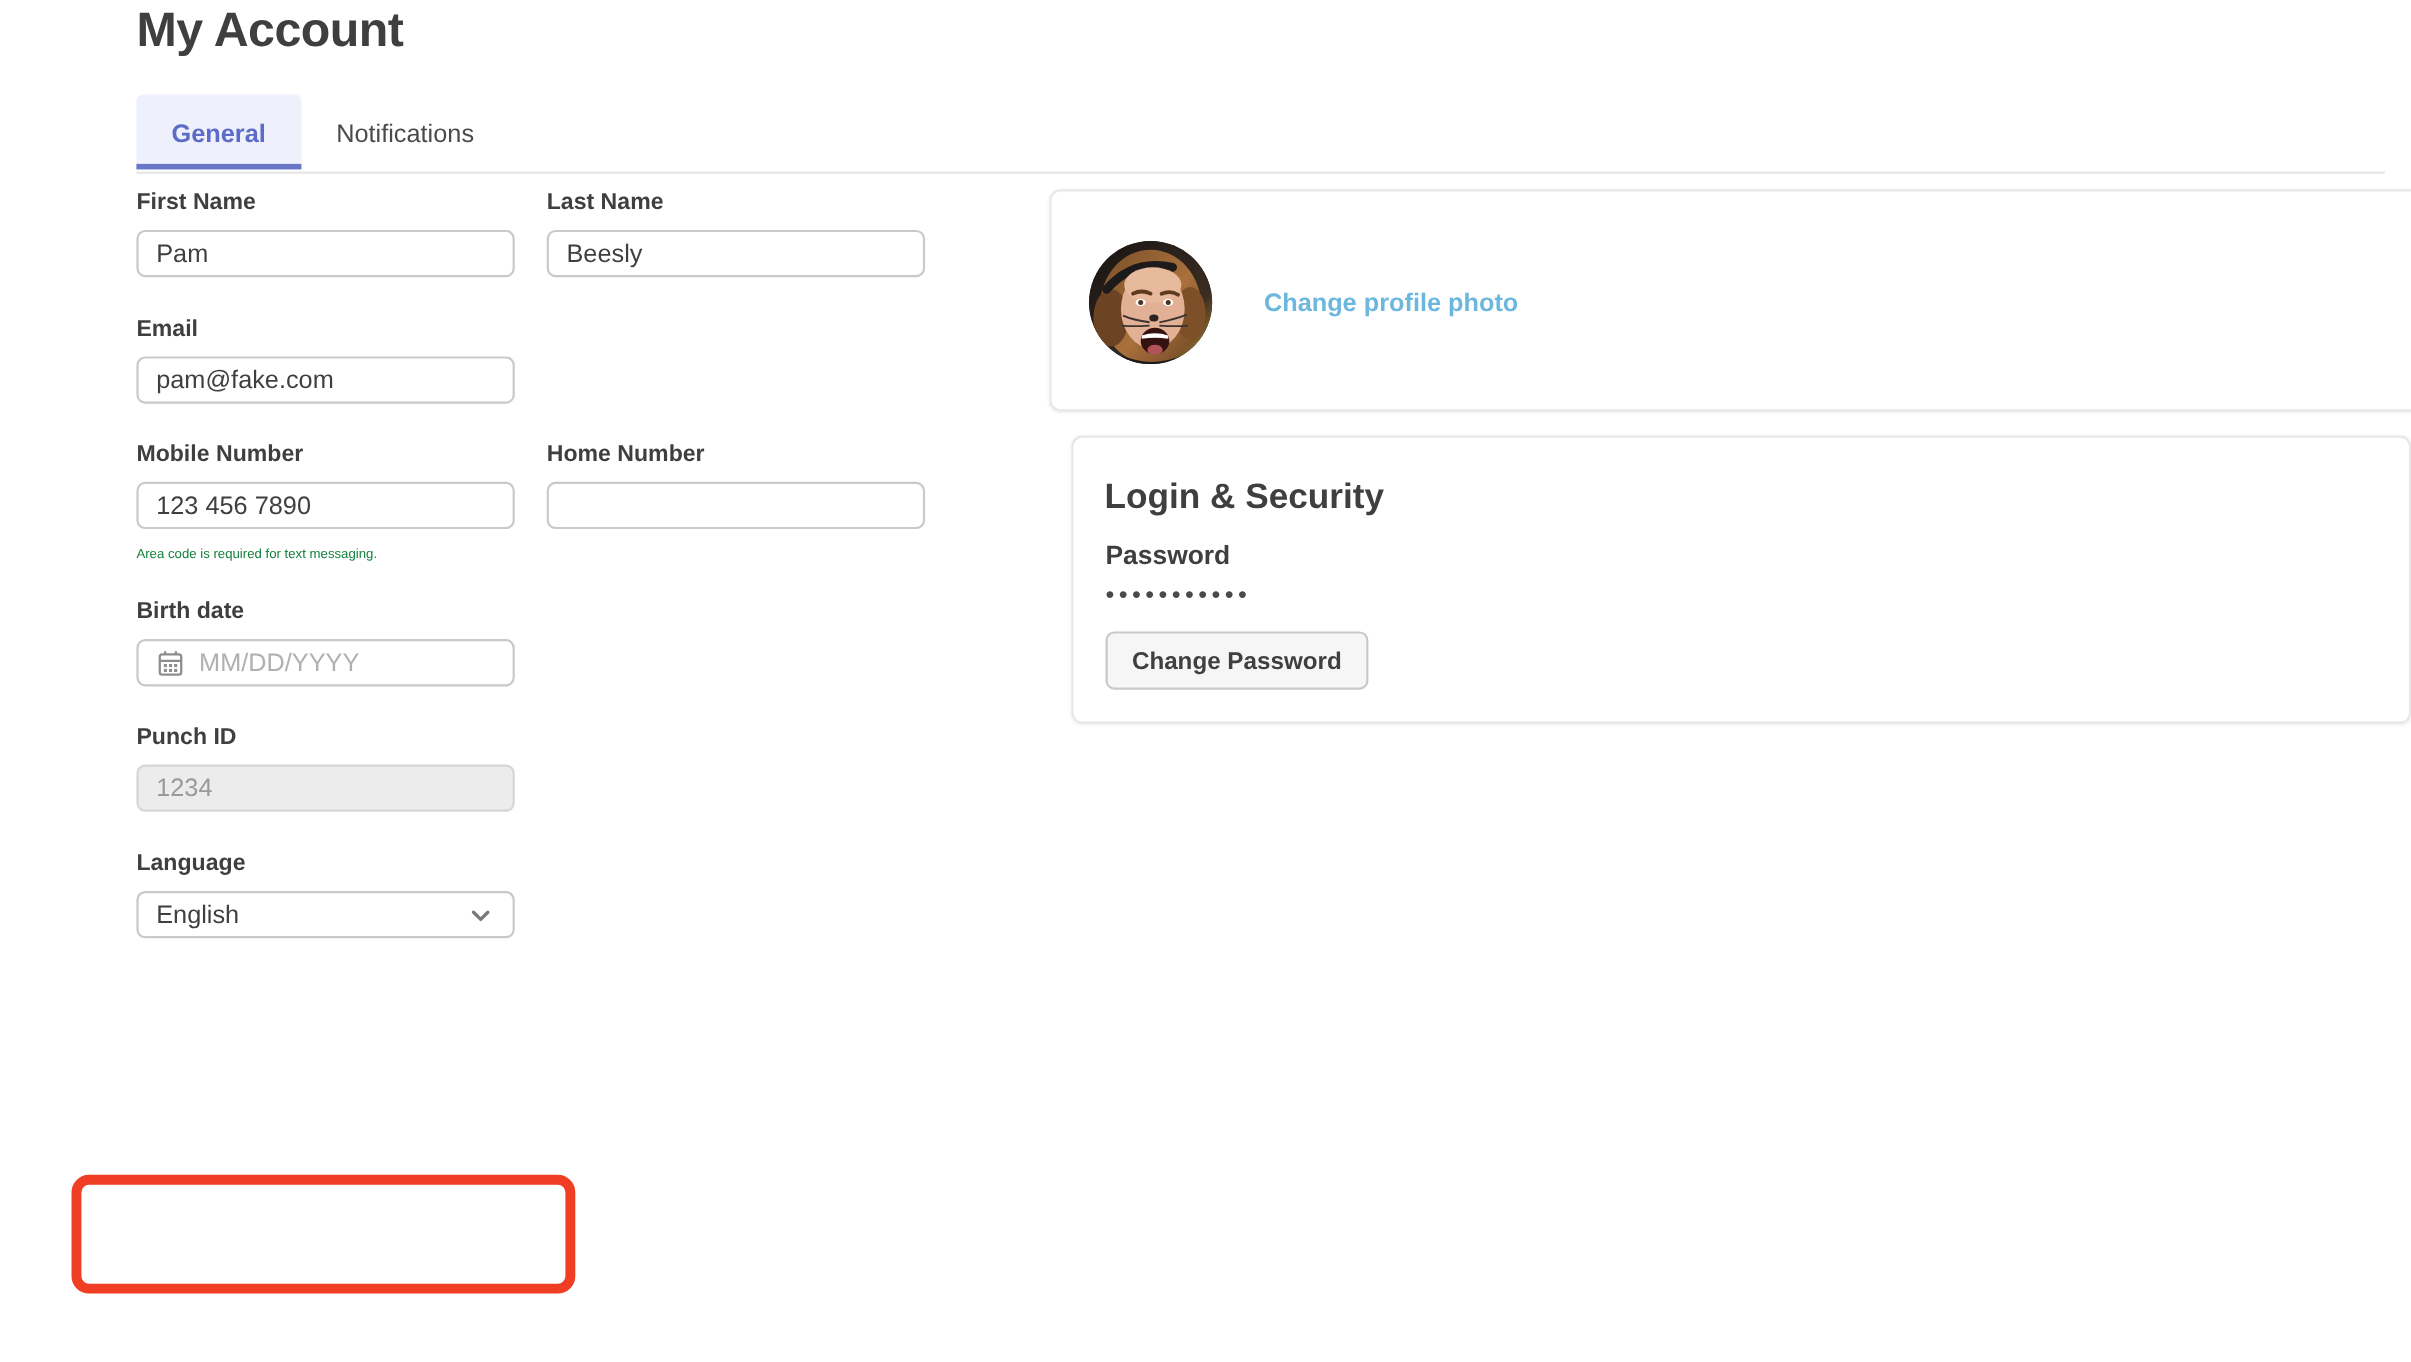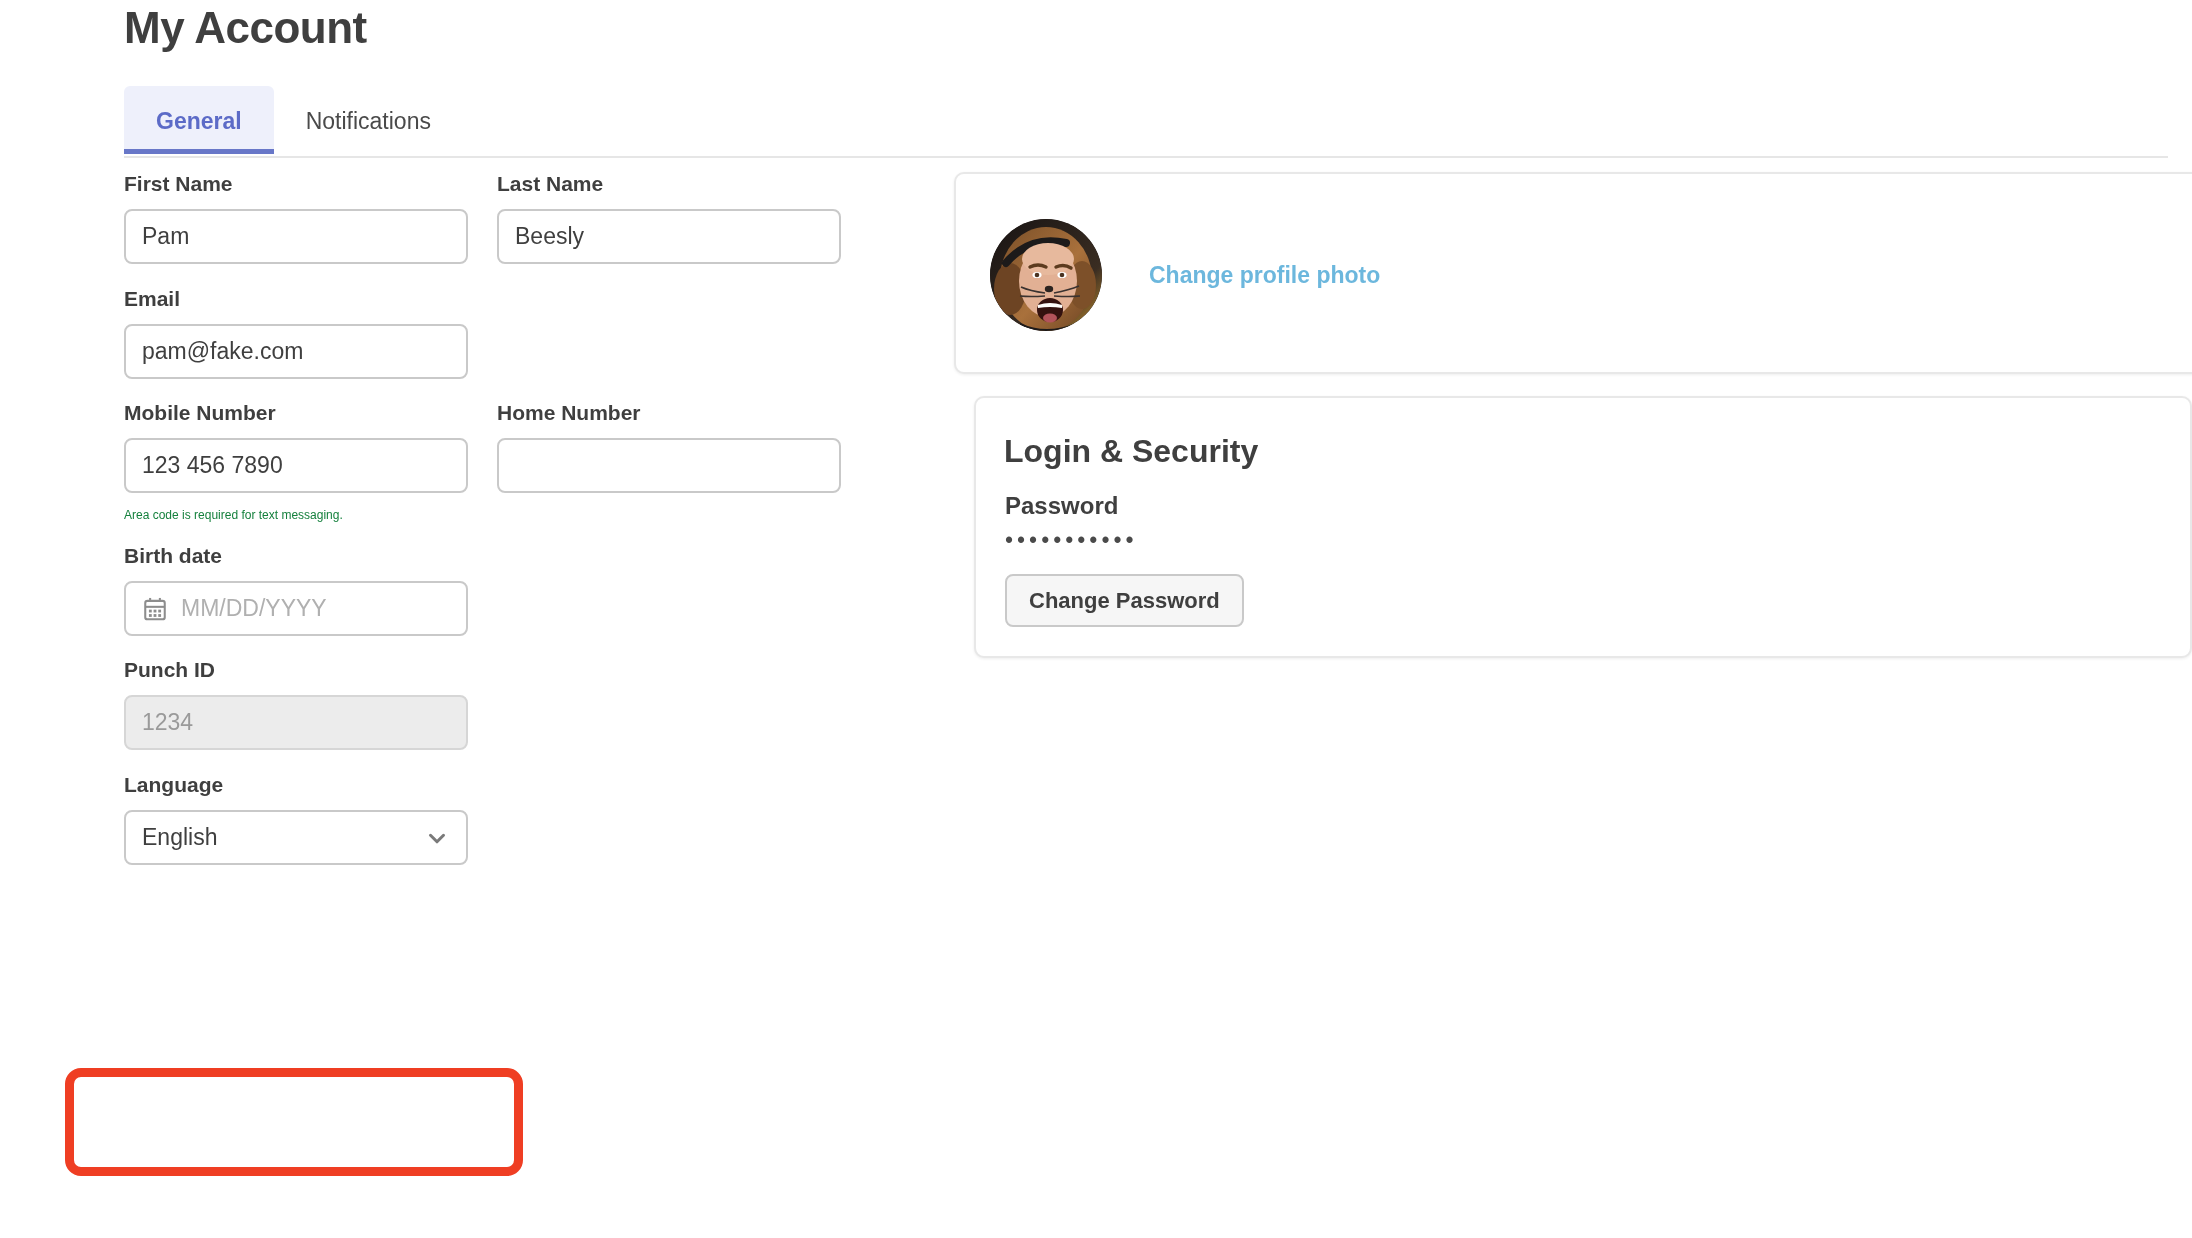--- a/index.html
+++ b/index.html
@@ -71,21 +71,21 @@
     font-size: 21px;
     font-weight: bold;
     color: #3f3f3f;
     line-height: 24px;
     margin-bottom: 13px;
   }
   .input-box {
     box-sizing: border-box;
     border: 2px solid #c9c9c9;
     border-radius: 8px;
-    height: 55px;
+    height: 43px;
     background: #ffffff;
     display: flex;
     align-items: center;
     padding: 0 16px;
     font-size: 23px;
     color: #3f3f3f;
   }
   .input-box.disabled {
     background: #ececec;
     border-color: #d6d6d6;

